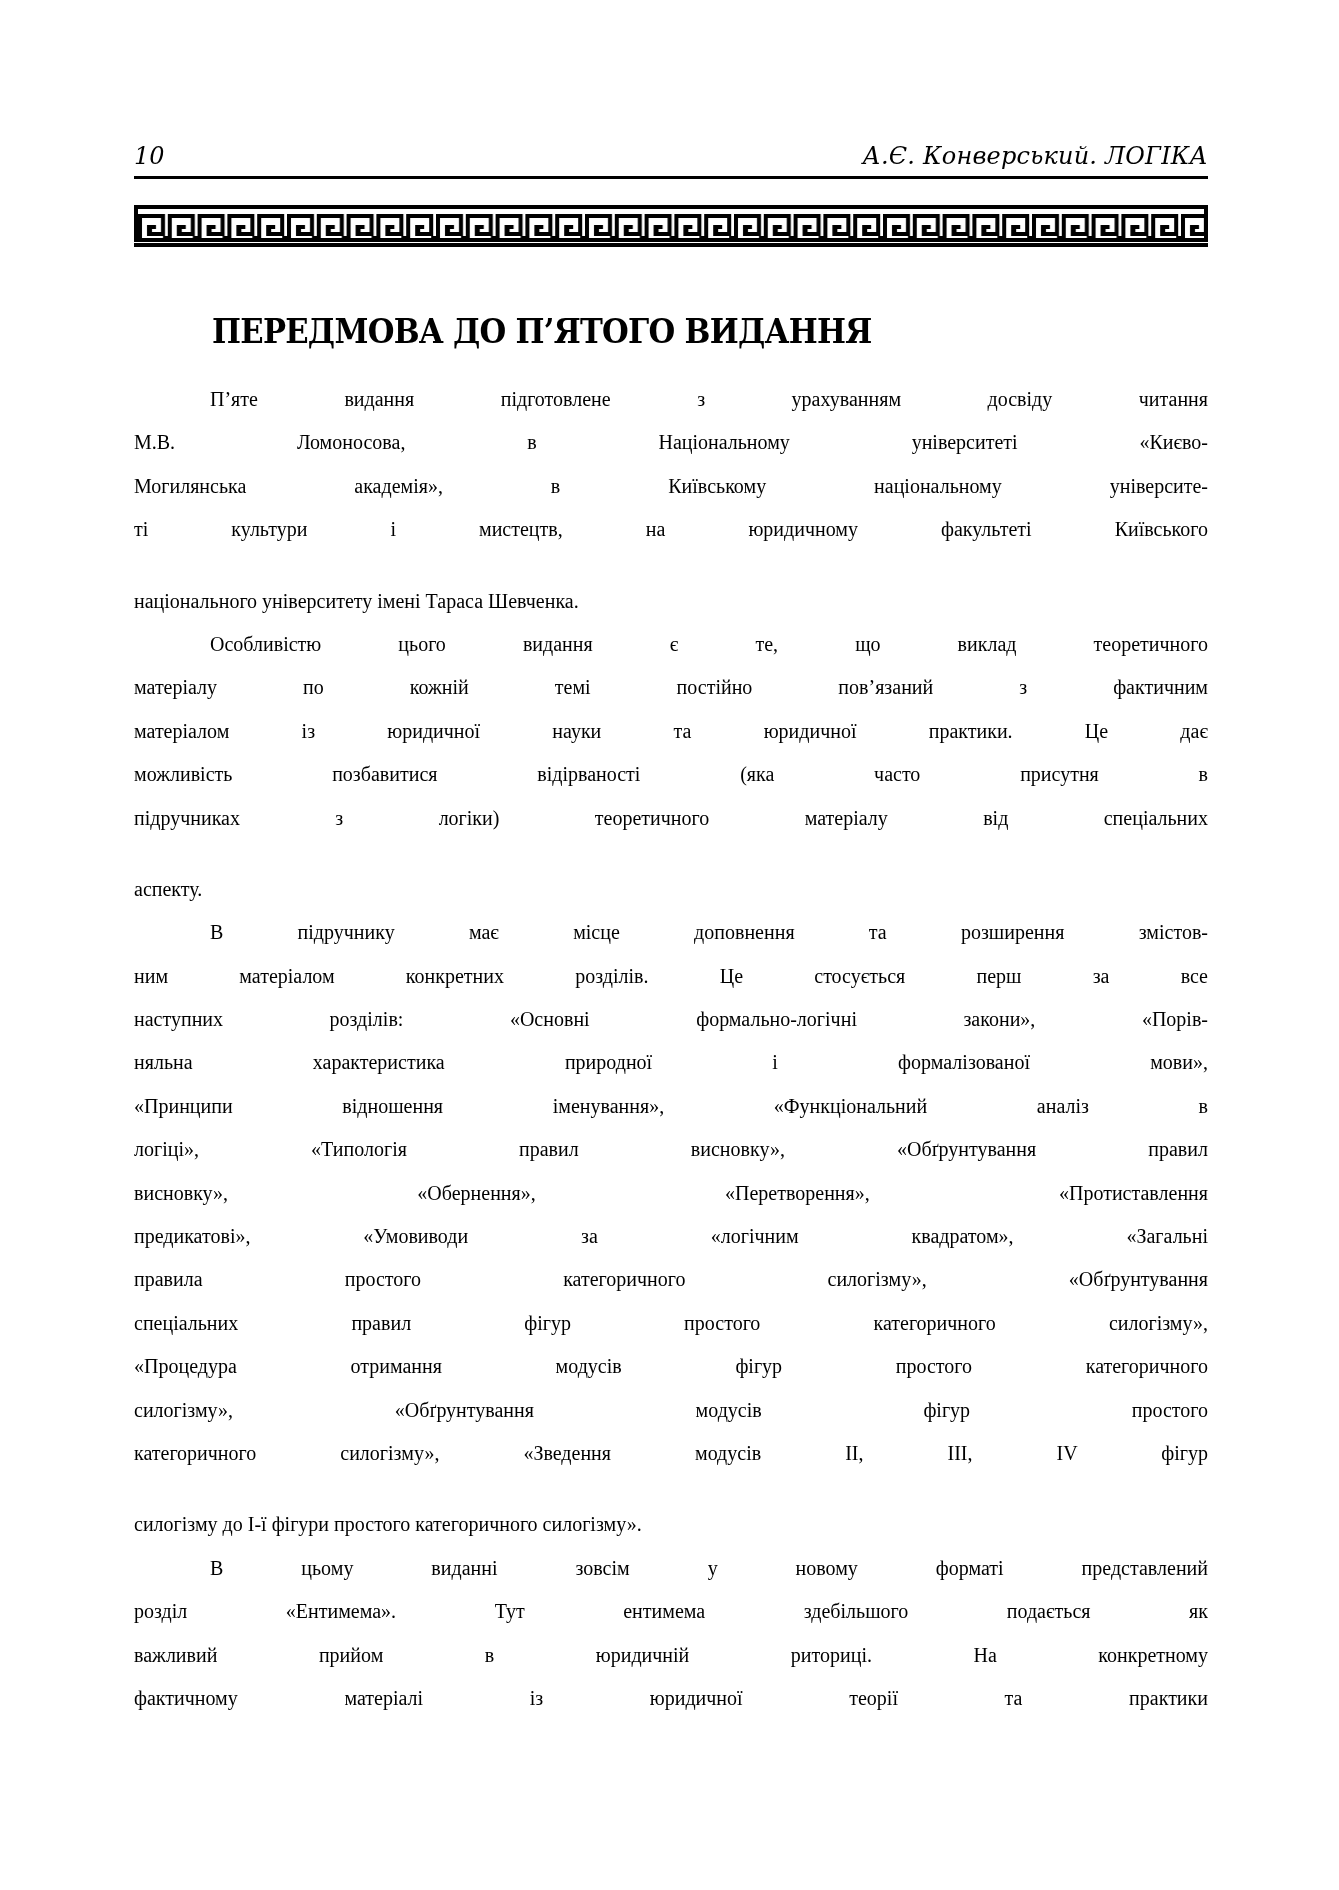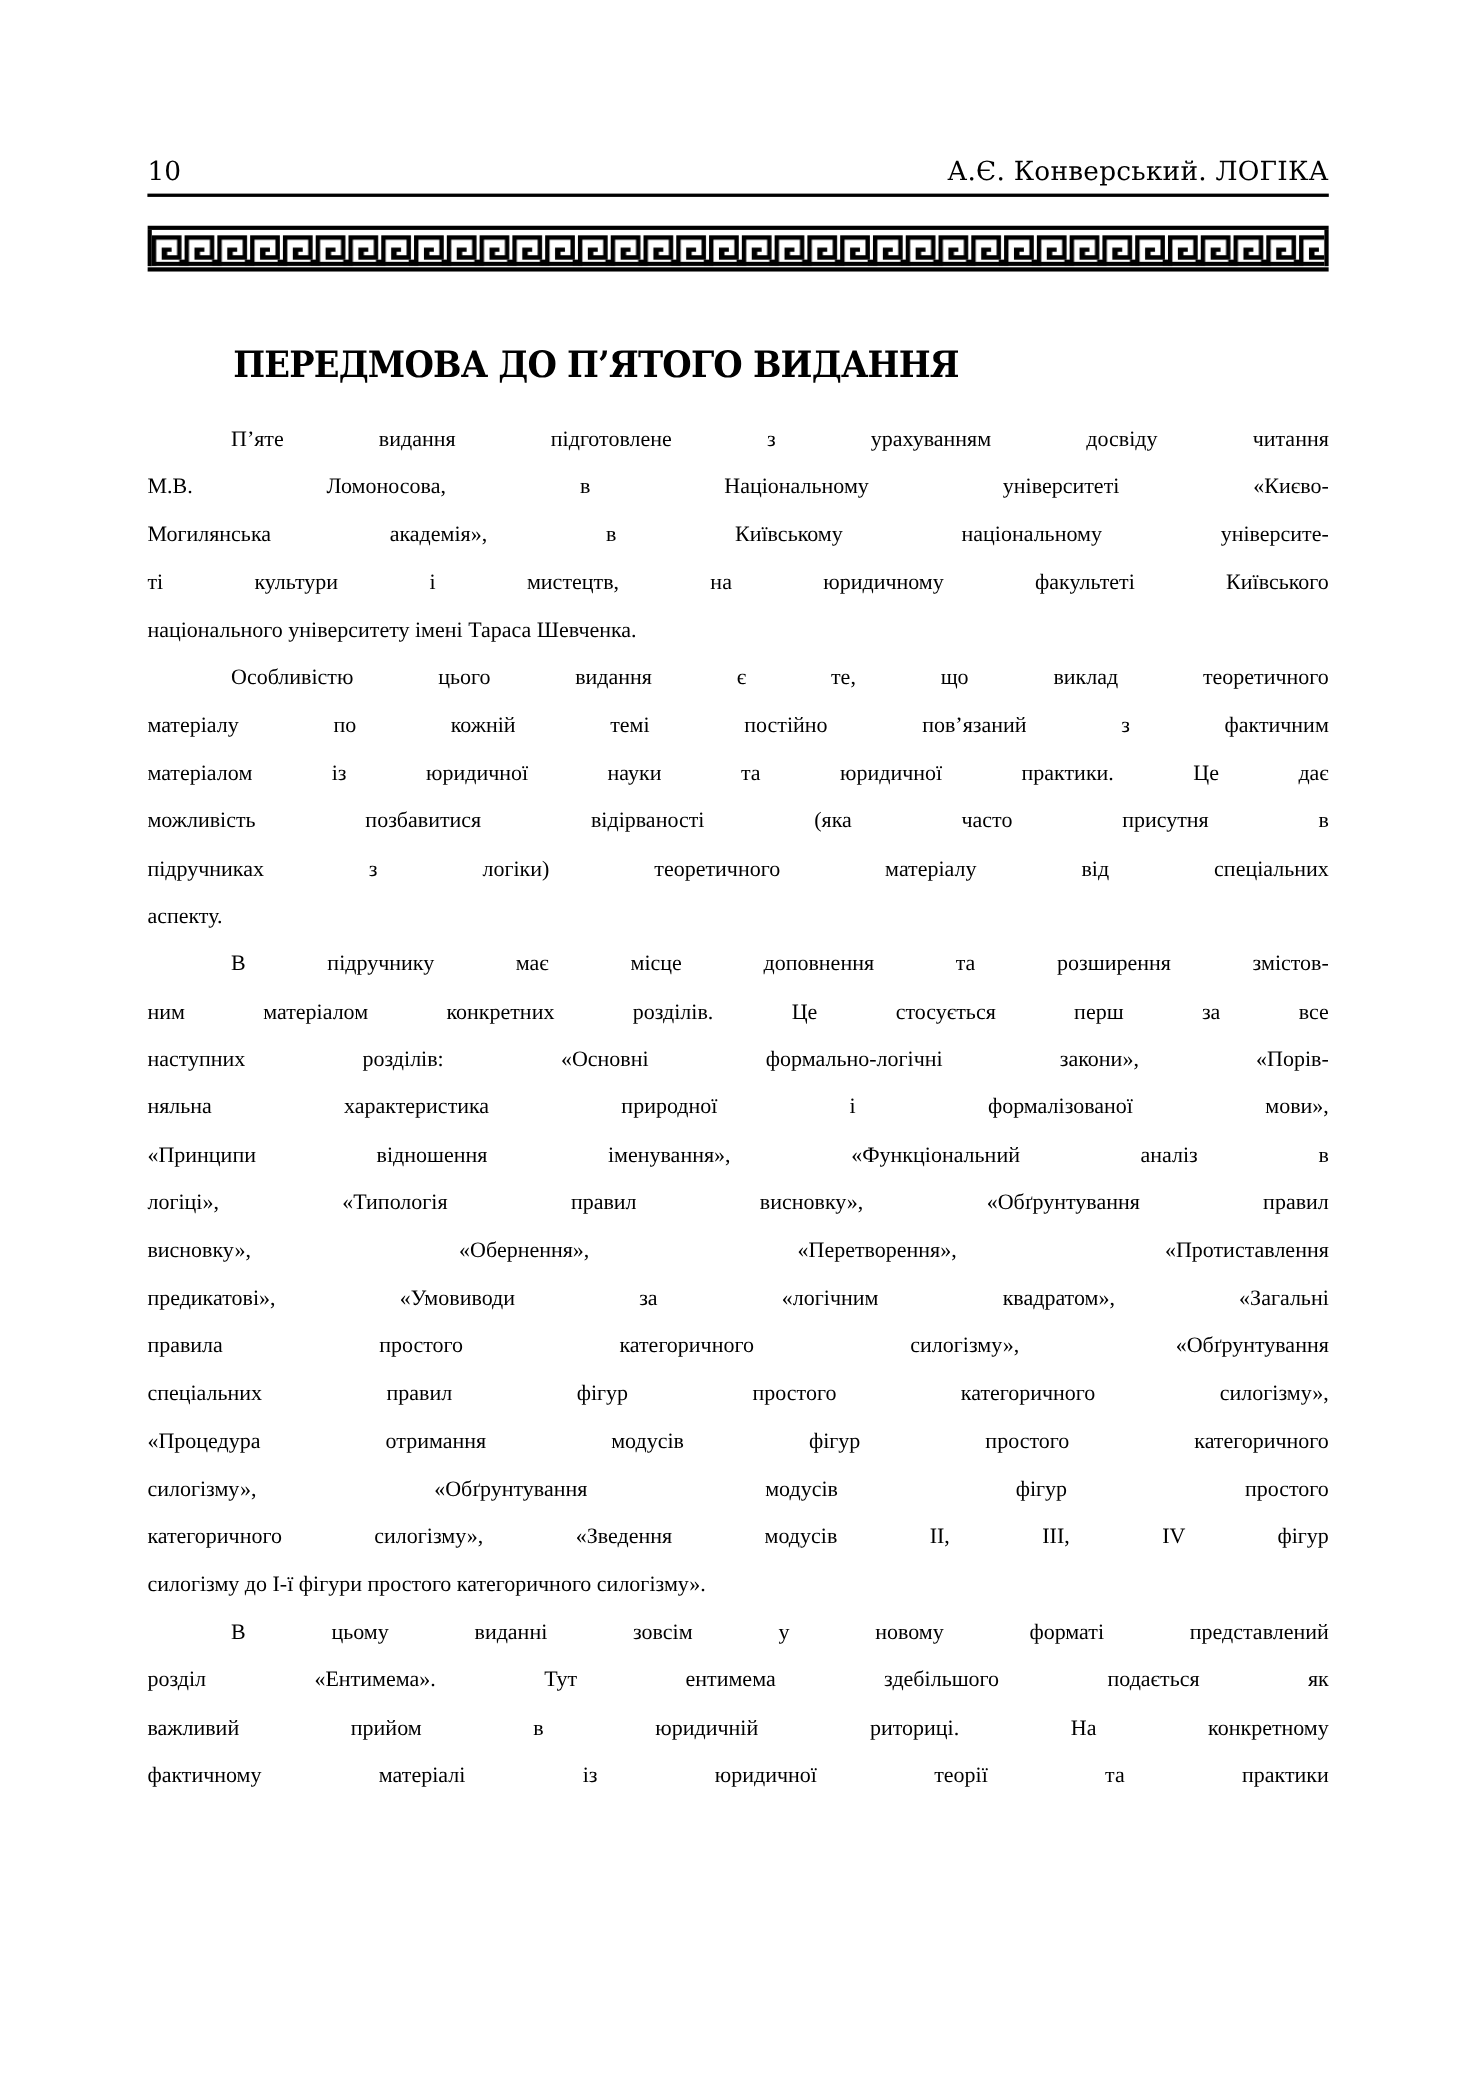--- a/index.html
+++ b/index.html
@@ -1,31 +1,31 @@
 <!DOCTYPE html>
 <html><head>
   <meta charset="utf-8">
   <style>
     html, body { margin: 0; padding: 0; background: #ffffff; }
     body { width: 1339px; height: 1890px; position: relative; overflow: hidden; color: #000; }
     .page { position: absolute; left: 0; top: 0; width: 1339px; height: 1890px; background: #fff; }
     .running-head { position: absolute; left: 134px; top: 142px; width: 1074px; height: 34px;
-      font-family: "DejaVu Serif", "Liberation Serif", serif; font-size: 24px; }
+      font-family: "DejaVu Serif", "Liberation Serif", serif; font-size: 24px; font-style: italic; }
     .running-head .pno { position: absolute; left: 0; top: 0; }
     .running-head .rt { position: absolute; right: 0; top: 0; letter-spacing: 0.2px; }
     .head-rule { position: absolute; left: 134px; top: 176px; width: 1074px; height: 3px; background: #000; }
     .meander { position: absolute; left: 134px; top: 205px; width: 1074px; height: 42px; }
     .title { position: absolute; left: 212px; top: 290px;
       font-family: "DejaVu Serif", "Liberation Serif", serif; font-weight: bold; font-size: 33px;
       letter-spacing: -0.8px; transform: scaleX(0.93); transform-origin: left top; white-space: nowrap; }
     .body-text { position: absolute; left: 134px; top: 378px; width: 1074px;
       font-family: "Liberation Serif", "DejaVu Serif", serif; font-size: 20px; line-height: 43.4px;
       text-align: justify; }
     .line { display: block; text-align: justify; text-align-last: justify; white-space: nowrap; height: 43.4px; overflow: visible; }
-    .line.last { text-align-last: left; }
+    .line.last { text-align-last: left; margin-top: 28px; }
     .line.indent { padding-left: 76px; }
   </style>
 </head>
 <body>
 
 <div class="page">
 
   <div class="running-head">
     <span class="pno">10</span>
     <span class="rt">А.Є. Конверський. ЛОГІКА</span>

